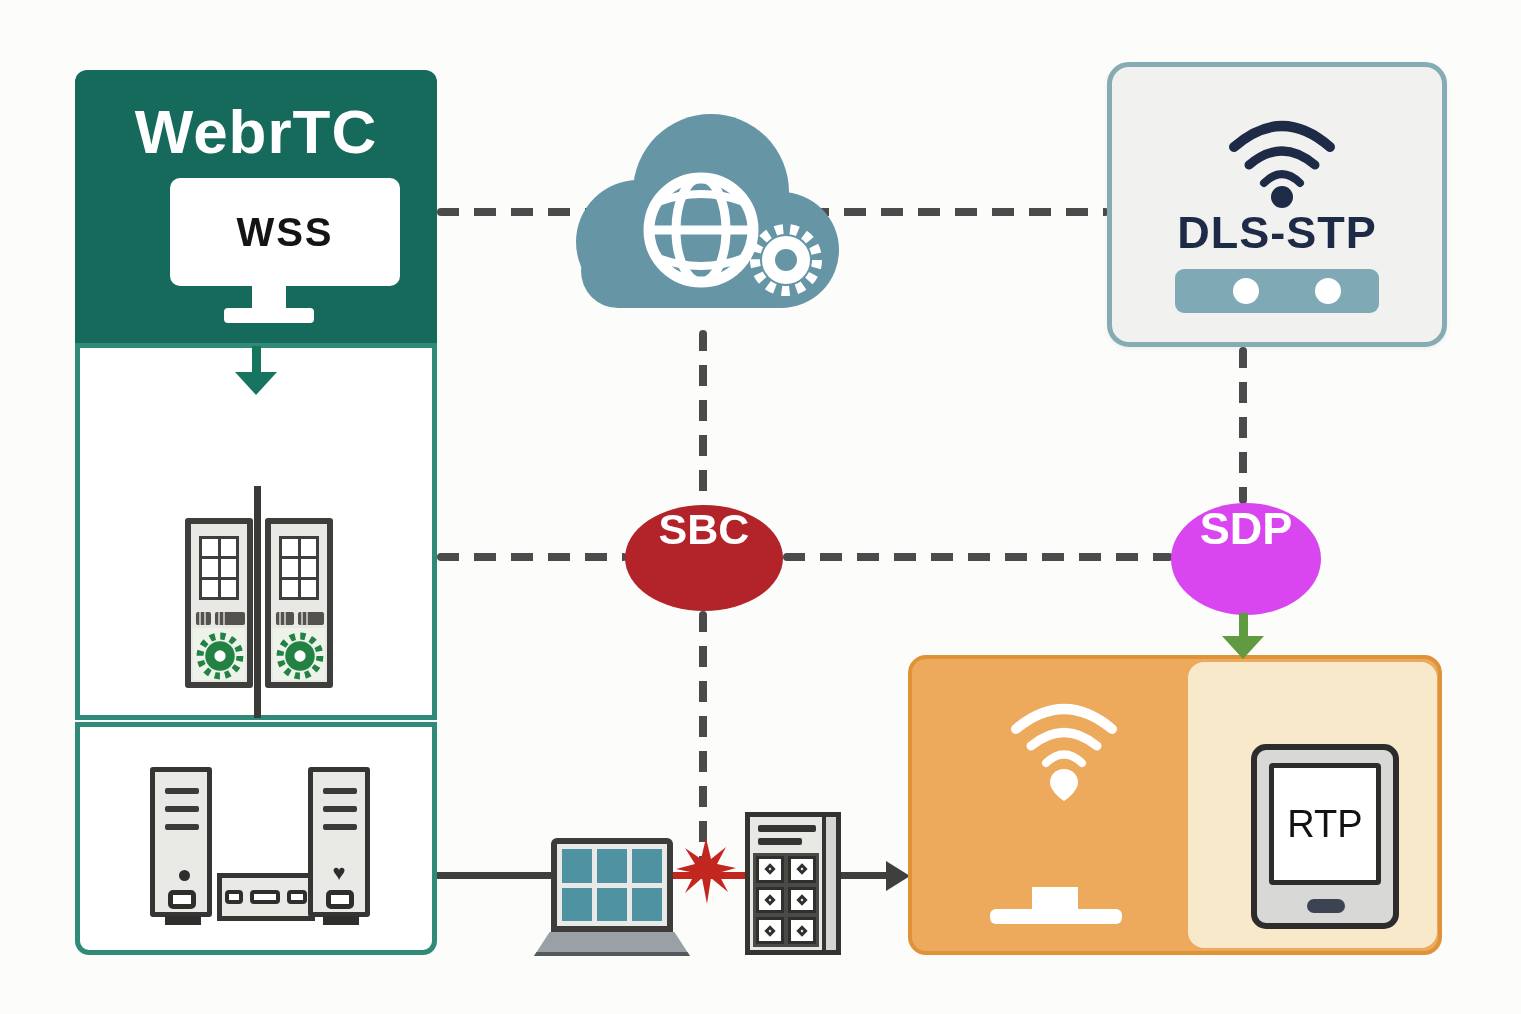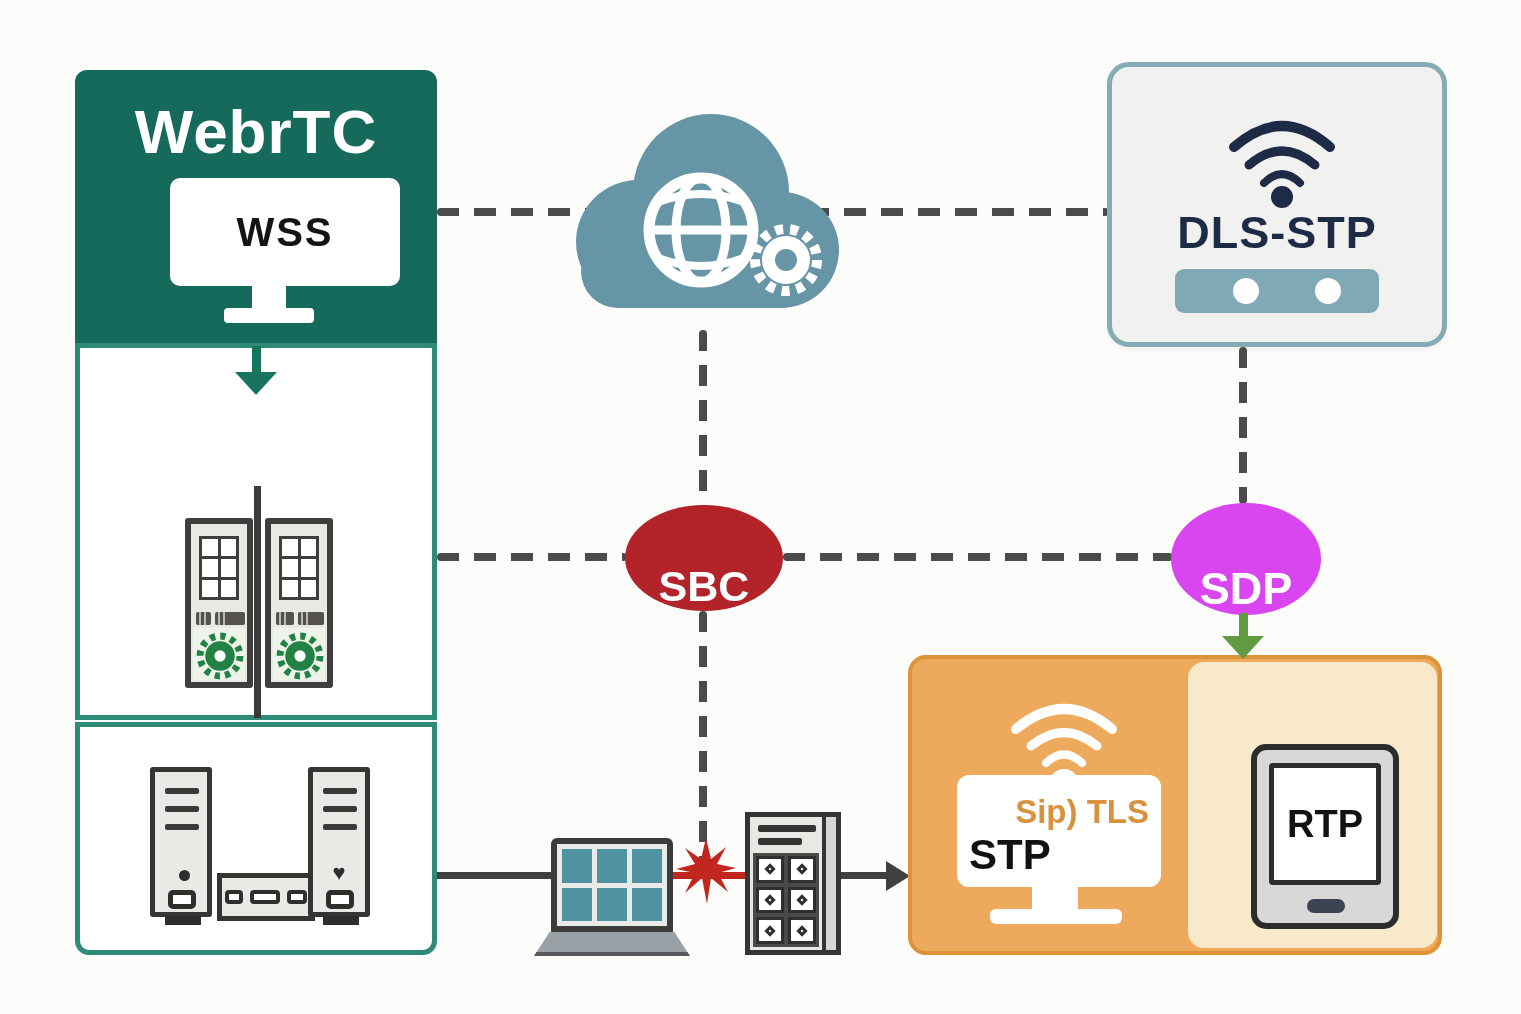--- a/index.html
+++ b/index.html
@@ -66,41 +66,41 @@
   .cloud{position:absolute;left:553px;top:92px;z-index:2;}
   
   .dls{position:absolute;left:1107px;top:62px;width:340px;height:285px;background:#f1f1ef;
     border:5px solid #85acb4;border-radius:22px;z-index:2;box-shadow:0 2px 5px rgba(0,0,0,0.06);}
   .dls-wifi{position:absolute;left:110px;top:32px;}
   .dls-label{position:absolute;left:0;right:0;top:140px;text-align:center;
     font-size:45px;font-weight:bold;color:#1d2b47;letter-spacing:1px;}
   .dls-router{position:absolute;left:63px;top:202px;width:204px;height:44px;background:#7fa9b4;border-radius:9px;}
   .dls-led{position:absolute;top:9px;width:26px;height:26px;border-radius:50%;background:#ffffff;}
   
-  .node{position:absolute;border-radius:50%;display:flex;align-items:flex-end;justify-content:center;z-index:3;}
+  .node{position:absolute;border-radius:50%;display:flex;align-items:flex-start;justify-content:center;z-index:3;}
   .node span{color:#ffffff;font-weight:bold;}
   .sbc{left:625px;top:505px;width:158px;height:106px;background:#b2232a;}
   .sbc span{font-size:43px;}
   .sdp{left:1171px;top:503px;width:150px;height:112px;background:#d946ef;}
   .sdp span{font-size:45px;}
   
   .endpoint{position:absolute;left:908px;top:655px;width:534px;height:300px;background:#edaa5c;
     border:4px solid #df9338;border-radius:18px;z-index:2;}
   .ep-panel{position:absolute;left:276px;top:3px;width:249px;height:286px;background:#f9e9cb;border-radius:16px;}
   .ep-wifi{position:absolute;left:92px;top:24px;}
   .ep-monitor{position:absolute;left:45px;top:116px;width:204px;height:112px;background:#ffffff;border-radius:12px;}
   .ep-sip{position:absolute;right:12px;top:18px;font-size:33px;font-weight:bold;color:#d8913c;}
   .ep-stp{position:absolute;left:12px;top:56px;font-size:42px;font-weight:bold;color:#121212;}
   .ep-neck{position:absolute;left:120px;top:228px;width:46px;height:24px;background:#ffffff;}
   .ep-base{position:absolute;left:78px;top:250px;width:132px;height:15px;background:#ffffff;border-radius:6px;}
   .tablet{position:absolute;left:339px;top:85px;width:148px;height:185px;background:#d8d8d6;
     border:6px solid #2c2c2c;border-radius:15px;}
   .tab-screen{position:absolute;left:12px;top:13px;width:112px;height:122px;background:#ffffff;
     border:5px solid #2c2c2c;border-radius:4px;display:flex;align-items:center;justify-content:center;}
-  .tab-screen span{font-size:38px;font-weight:bold;color:#121212;}
+  .tab-screen span{font-size:38px;font-weight:normal;color:#121212;}
   .tab-home{position:absolute;left:50px;bottom:10px;width:38px;height:14px;background:#3c4352;border-radius:7px;}
   
   .laptop{position:absolute;left:551px;top:838px;z-index:3;}
   .lp-screen{position:relative;width:122px;height:94px;background:#e9e9e7;border:6px solid #3c3c3a;border-radius:6px 6px 0 0;
     display:grid;grid-template-columns:1fr 1fr 1fr;grid-template-rows:1fr 1fr;gap:5px;padding:5px;}
   .lp-screen div{background:#4f93a3;}
   .lp-base{position:relative;left:-17px;width:156px;height:24px;background:#9aa1a6;
     clip-path:polygon(10% 0,90% 0,100% 100%,0 100%);border-bottom:4px solid #55595c;}
   
   .burst{position:absolute;left:676px;top:838px;z-index:4;}
@@ -258,24 +258,20 @@
   <div class="arr-head" style="left:1222px;top:636px;border-left:21px solid transparent;border-right:21px solid transparent;border-top:23px solid #609b42;"></div>
 
   <div class="endpoint">
     <div class="ep-panel"></div>
     <svg class="ep-wifi" width="120" height="118" viewBox="0 0 120 118">
       <path d="M12 46 Q60 6 108 46" stroke="#ffffff" stroke-width="10" fill="none" stroke-linecap="round"></path>
       <path d="M27 63 Q60 36 93 63" stroke="#ffffff" stroke-width="9" fill="none" stroke-linecap="round"></path>
       <path d="M42 80 Q60 63 78 80" stroke="#ffffff" stroke-width="8" fill="none" stroke-linecap="round"></path>
       <path d="M60 86 c9 0 14 7 14 13 0 10 -14 19 -14 19 s-14 -9 -14 -19 c0 -6 5 -13 14 -13z" fill="#ffffff"></path>
     </svg>
-    <div class="ep-monitor">
-      <div class="ep-sip">Sip) TLS</div>
-      <div class="ep-stp">STP</div>
-    </div>
     <div class="ep-neck"></div>
     <div class="ep-base"></div>
     <div class="tablet">
       <div class="tab-screen">
         <span>RTP</span>
       </div>
       <div class="tab-home"></div>
     </div>
   </div>
 

